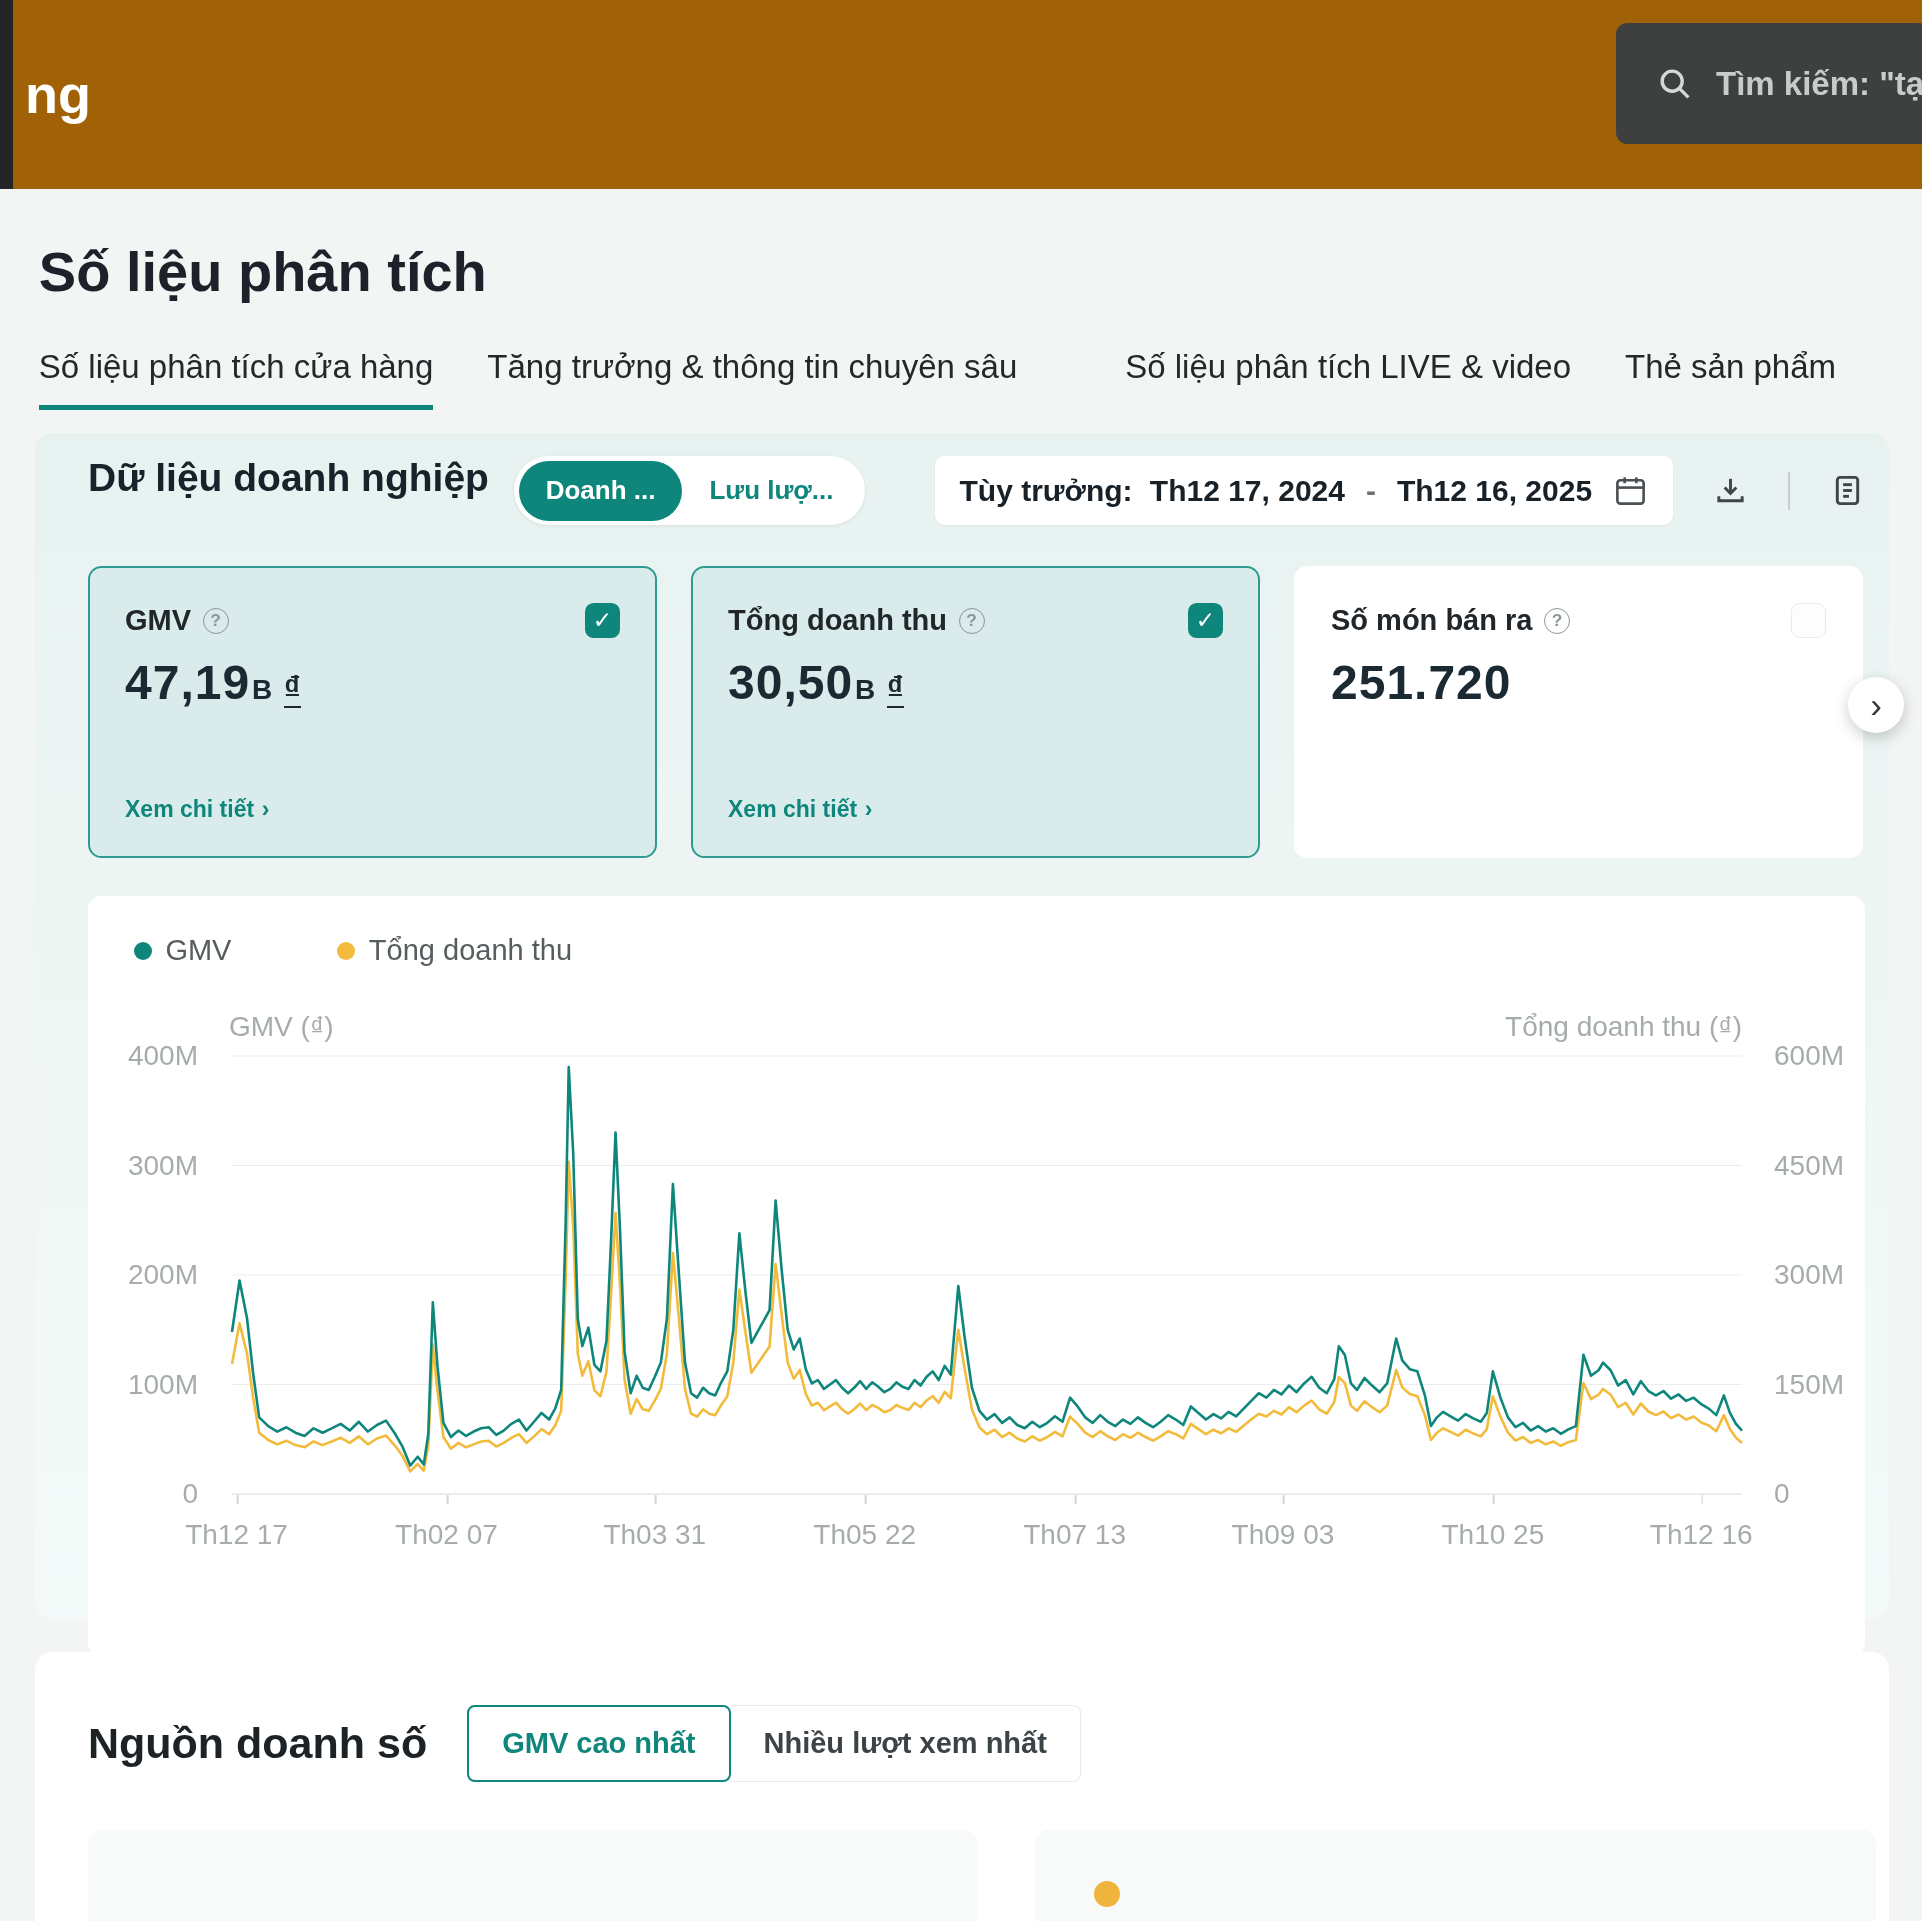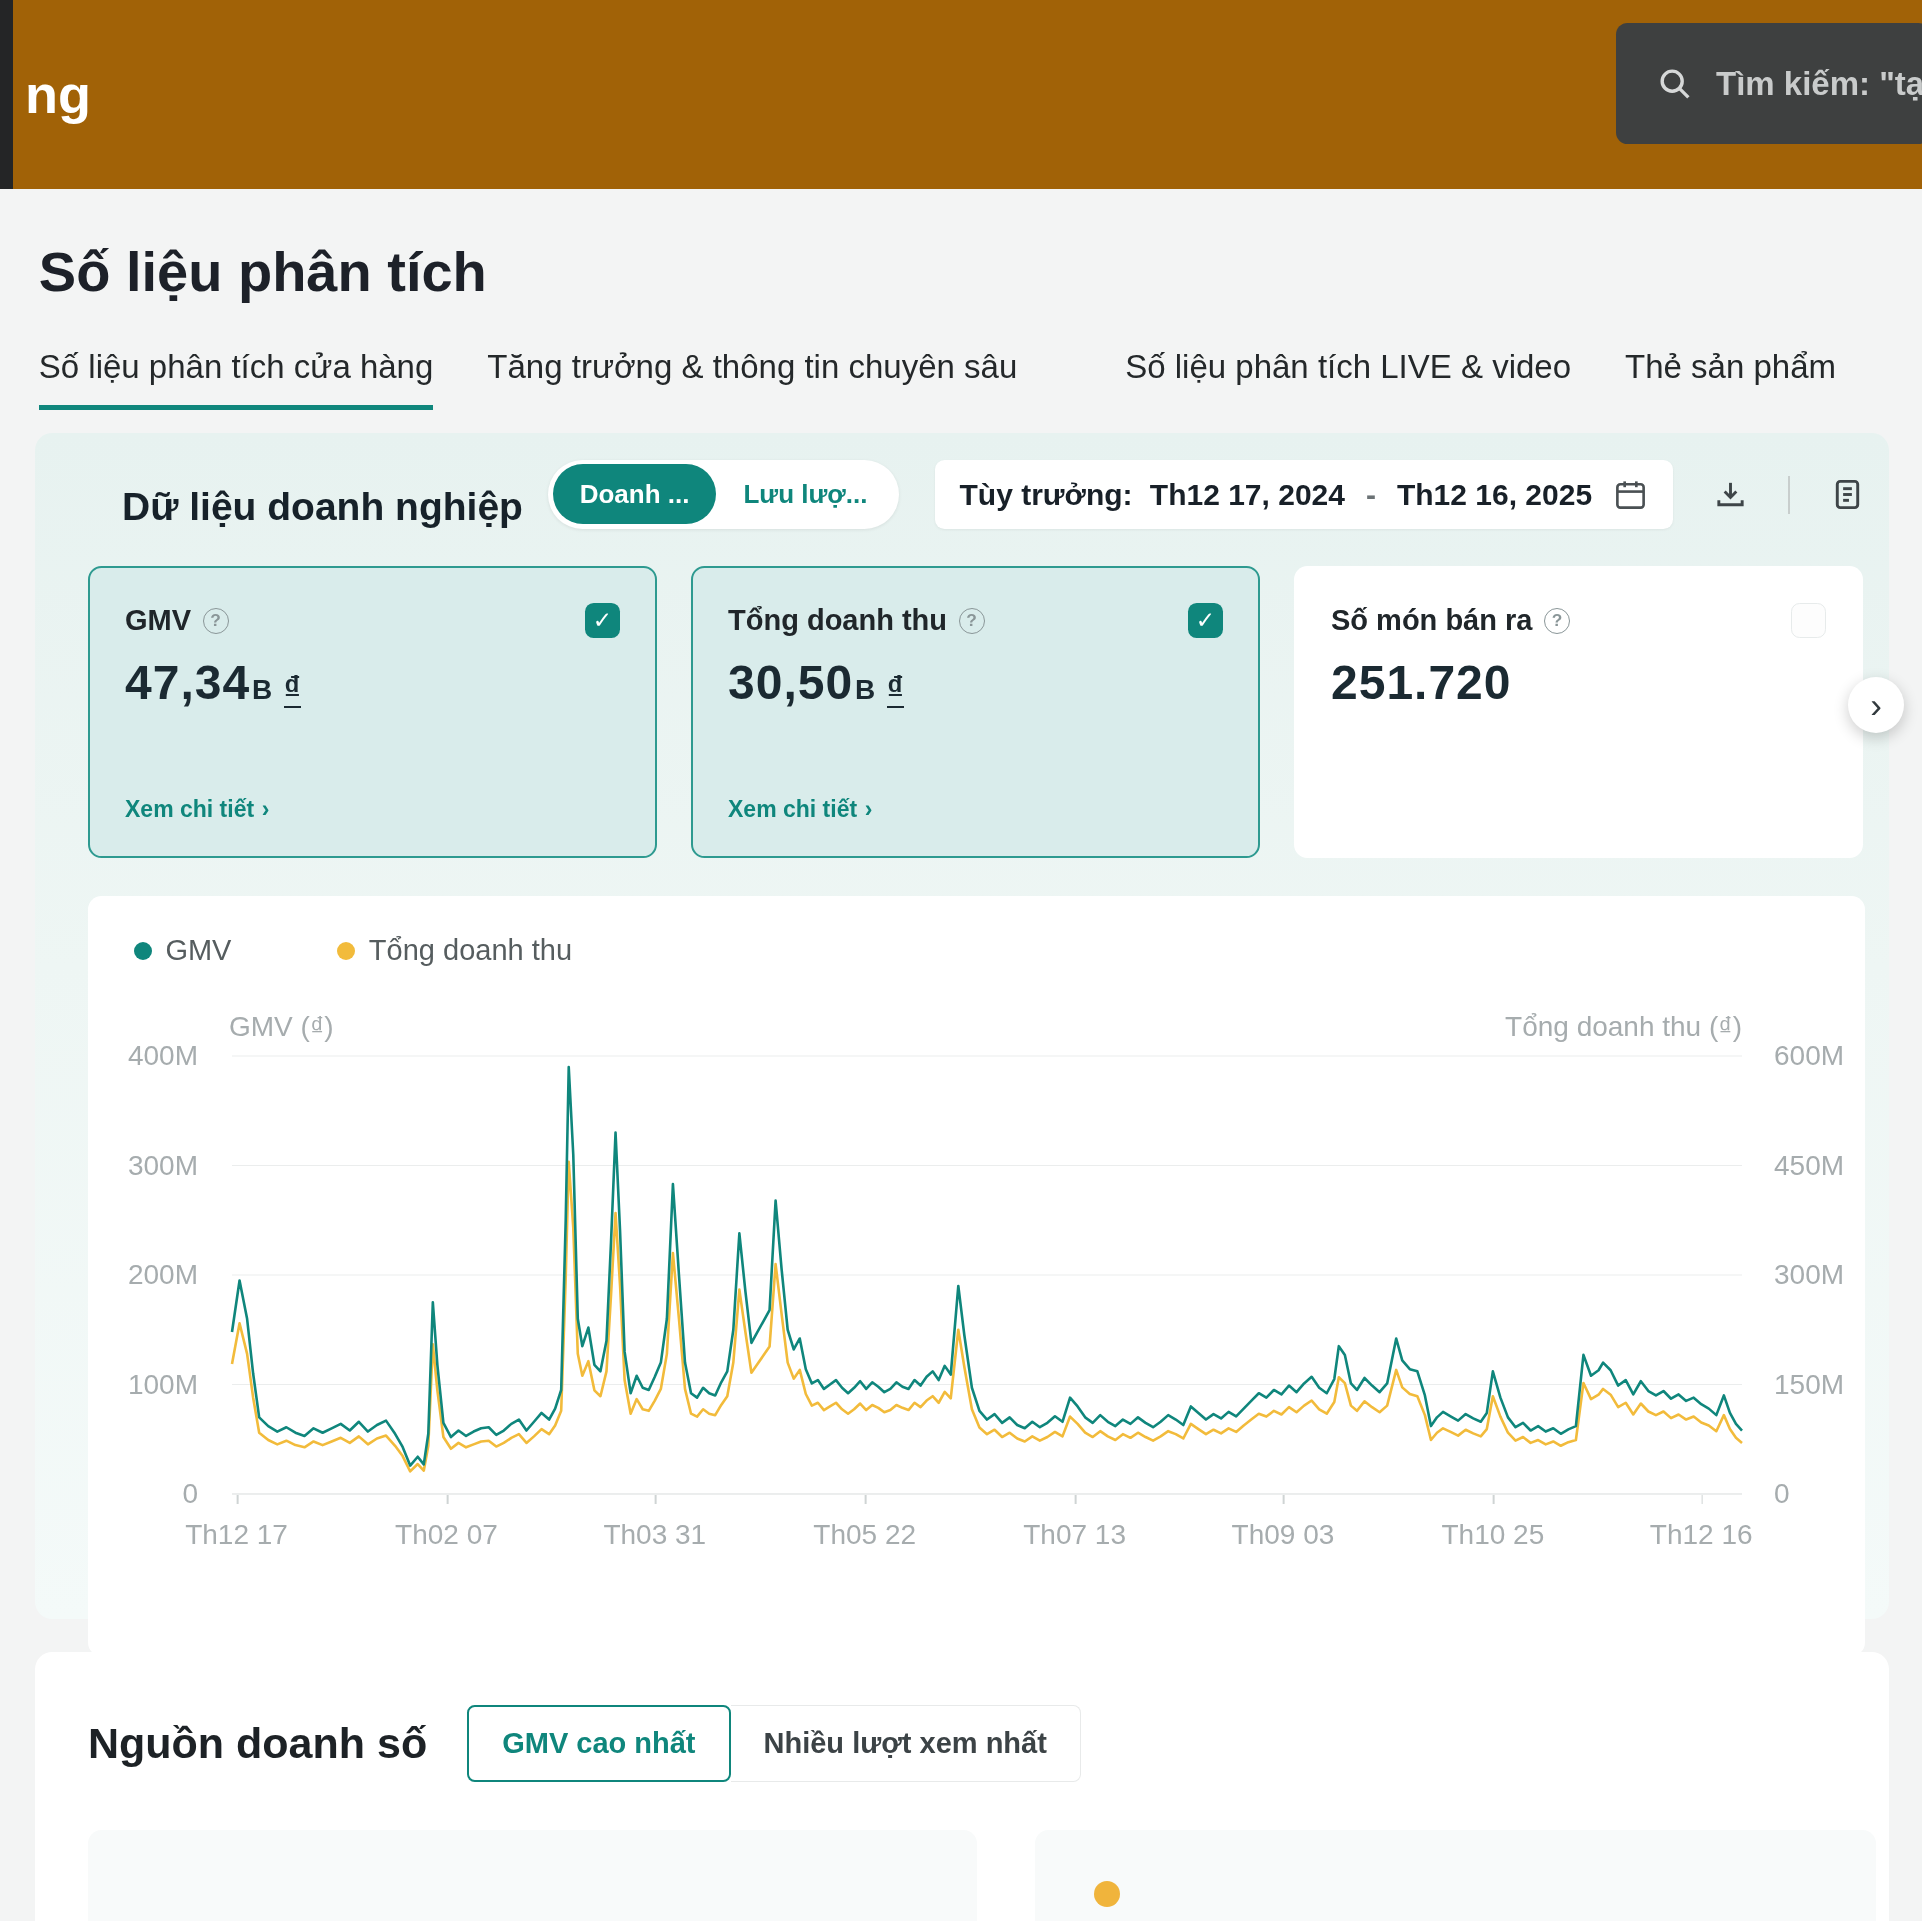--- a/index.html
+++ b/index.html
@@ -18,21 +18,21 @@
   .page { padding:0 35px; }
   .page-title { font-size:56px; font-weight:bold; color:#1d2129; margin:50px 0 0 3.8px; }
   .tabs { display:flex; align-items:center; gap:54px; margin:44px 0 0 3.8px; }
   .tab { font-size:33px; font-weight:400; color:#24282a; padding-bottom:19px; border-bottom:5.8px solid transparent; white-space:nowrap; cursor:pointer; }
   .tab.active { border-bottom-color:#0f867c; }
   .tab-sep { width:1.9px; height:38px; background:#dcdddd; margin-bottom:15.4px; }
 
   
   .panel { position:relative; margin:23px auto 0; width:1854px; height:1186px; border-radius:17.3px;
            background:linear-gradient(180deg,#e7f2f0 0%,#eef6f4 45%,#f4faf9 100%); padding:23px 24px 0 53px; }
-  .panel-head { display:flex; align-items:flex-end; height:73px;margin-left:34px; }
+  .panel-head { display:flex; align-items:flex-start; height:73px; }
   .panel-title { font-size:39px; font-weight:bold; color:#17222a; }
   .pill-group { display:flex; align-items:center; background:#fff; border-radius:960px; padding:4.8px; margin-left:25px; box-shadow:0 1px 3.8px rgba(0,0,0,.08); }
   .pill { font-size:26px; font-weight:bold; border-radius:960px; padding:14.4px 27px; white-space:nowrap; cursor:pointer; }
   .pill.on { background:#0f867c; color:#fff; }
   .pill.off { color:#0f867c; }
   .head-right { margin-left:auto; display:flex; align-items:center; }
   .datebox { background:#fff; border-radius:9.6px; height:69px; display:flex; align-items:center; padding:0 25px; font-size:30px; font-weight:600; color:#182028; box-shadow:0 1px 2.9px rgba(0,0,0,.06); }
   .datebox .lbl { margin-right:17.3px; }
   .datebox .dash { margin:0 21px; color:#6b7275; }
   .cal-icon { margin-left:21px; }
@@ -153,21 +153,21 @@
     </div>
 
     <div class="cards">
       <div class="mcard sel">
         <div class="mcard-head">
           <span class="mcard-label">GMV</span>
           <span class="help">?</span>
           <span class="chk on">✓</span>
         </div>
         <div class="mval">
-          <span class="num">47,34</span><span class="scale">B</span><span class="cur">₫</span>
+          <span class="num">47,19</span><span class="scale">B</span><span class="cur">₫</span>
         </div>
         <div class="mlink"><span>Xem chi tiết</span><span class="arr">›</span></div>
       </div>
 
       <div class="mcard sel">
         <div class="mcard-head">
           <span class="mcard-label">Tổng doanh thu</span>
           <span class="help">?</span>
           <span class="chk on">✓</span>
         </div>

